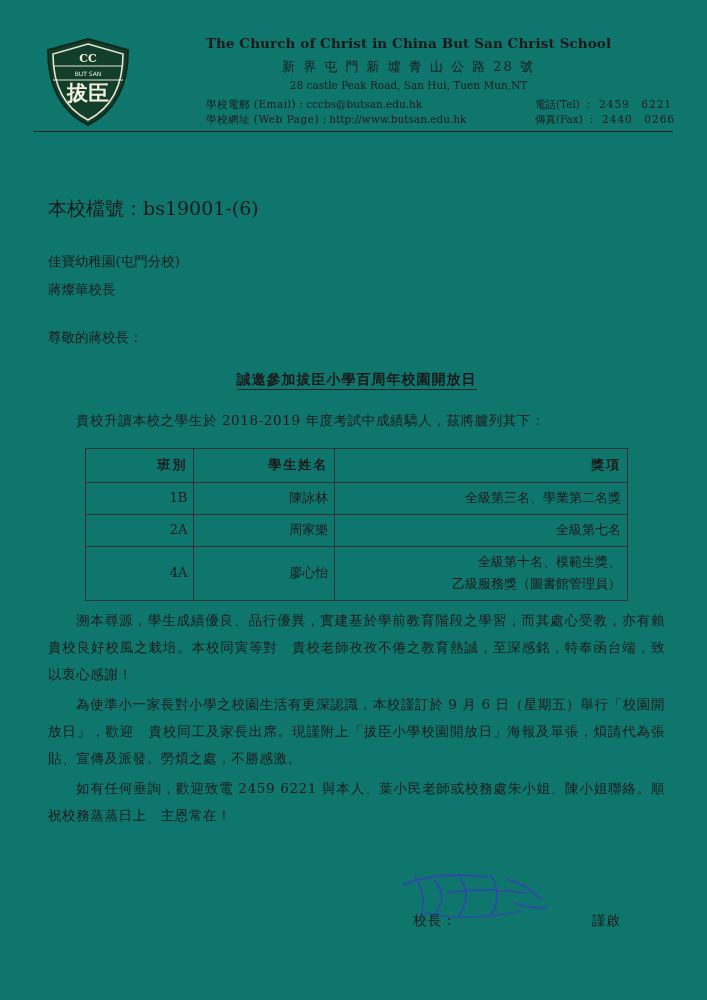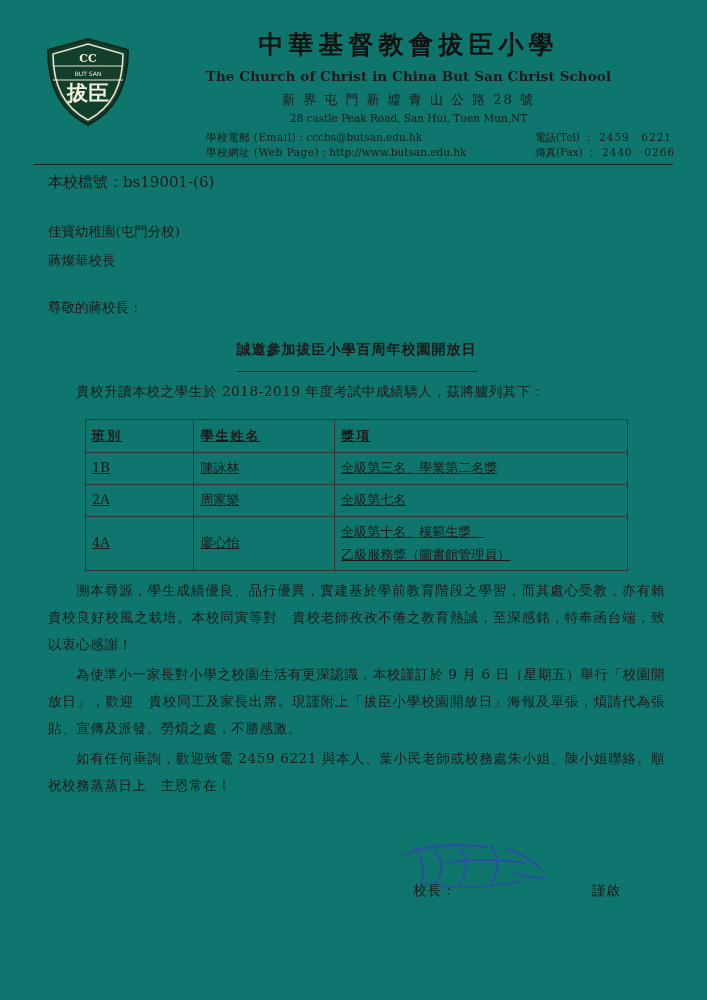--- a/index.html
+++ b/index.html
@@ -94,63 +94,63 @@
     border-bottom: 1.3px solid #222;
   }
 
   
   .body-wrap {
     padding: 0 42px 0 48px;
     font-size: 13.5px;
     line-height: 1.95;
   }
   .file-no {
-    font-size: 15px;
+    margin-top: 22px;
+    font-size: 19px;
   }
   .recipient {
     margin-top: 20px;
     line-height: 2.1;
   }
   .salutation {
     margin-top: 20px;
   }
   .subject {
     text-align: center;
     margin-top: 16px;
     font-weight: 700;
     font-size: 14px;
     letter-spacing: 1px;
   }
   .subject span {
     border-bottom: 1.2px solid #222;
-    padding-bottom: 14px;
+    padding-bottom: 2px;
   }
   p.para {
     margin: 14px 0 0 0;
     text-indent: 28px;
     text-align: justify;
     line-height: 2.0;
     letter-spacing: 0.6px;
   }
   p.para.tight { margin-top: 3px; }
 
   
   table.awards {
     border-collapse: collapse;
     width: 88%;
     margin: 14px auto 6px auto;
     font-size: 13px;
   }
   table.awards td, table.awards th {
     border: 1px solid #333;
-    text-align: left;
+    text-align: right;
     padding: 4px 6px;
     line-height: 1.75;
     font-weight: normal;
-    text-decoration: underline;
   }
   table.awards thead th {
     font-weight: 700;
     letter-spacing: 2px;
     padding: 5px 6px;
   }
   .col-class { width: 20%; }
   .col-name { width: 26%; }
   .col-award { width: 54%; }
   .two-line { line-height: 1.7; }
@@ -190,21 +190,20 @@
         <path d="M46 8 L81 18 C81 50 69 72 46 84 C23 72 11 50 11 18 Z" fill="none" stroke="#e9e3cf" stroke-width="1.6"></path>
         <path d="M11 30 L81 30" stroke="#e9e3cf" stroke-width="1.2"></path>
         <path d="M11 44 L81 44" stroke="#e9e3cf" stroke-width="1.2"></path>
         <text x="46" y="26" font-size="11" fill="#f2edda" text-anchor="middle" font-family="DejaVu Serif, serif" font-weight="bold">CC</text>
         <text x="46" y="40" font-size="6" fill="#f2edda" text-anchor="middle" font-family="DejaVu Sans, sans-serif">BUT SAN</text>
         <text x="46" y="64" font-size="21" fill="#f5f0dd" text-anchor="middle" font-family="DejaVu Serif, serif" font-weight="bold">拔臣</text>
       </svg>
     </div>
 
     <div class="head-text">
-      <div class="school-cn">中華基督教會拔臣小學</div>
       <div class="school-en">The Church of Christ in China But San Christ School</div>
       <div class="addr-cn">新 界 屯 門 新 墟 青 山 公 路 28 號</div>
       <div class="addr-en">28 castle Peak Road, San Hui, Tuen Mun,NT</div>
     </div>
 
     <div class="contact-block">
       <div class="contact-left">
         <div>
           <span class="lbl">學校電郵 (Email)</span>
           <span>: cccbs@butsan.edu.hk</span>

